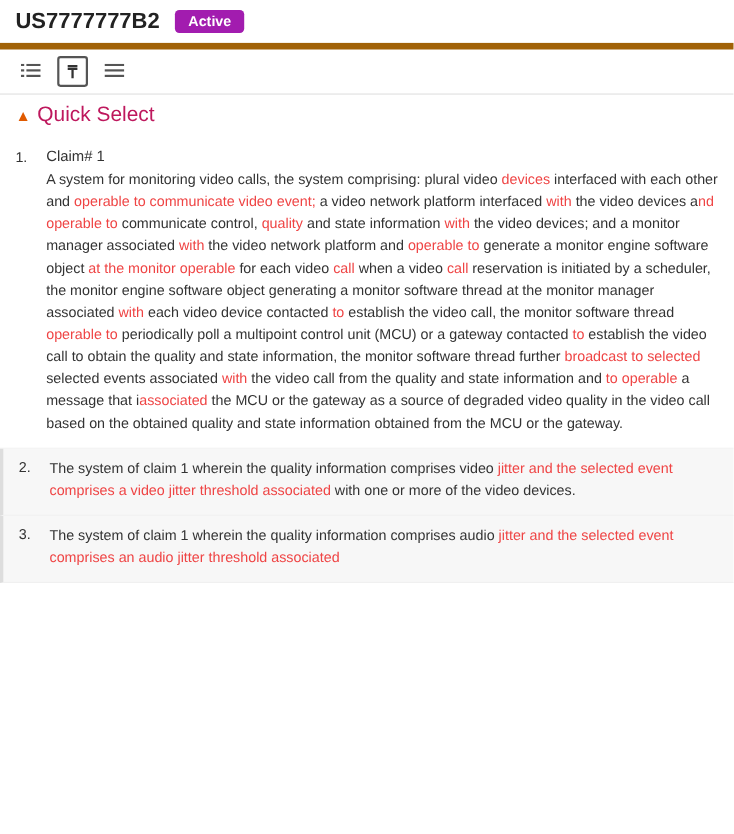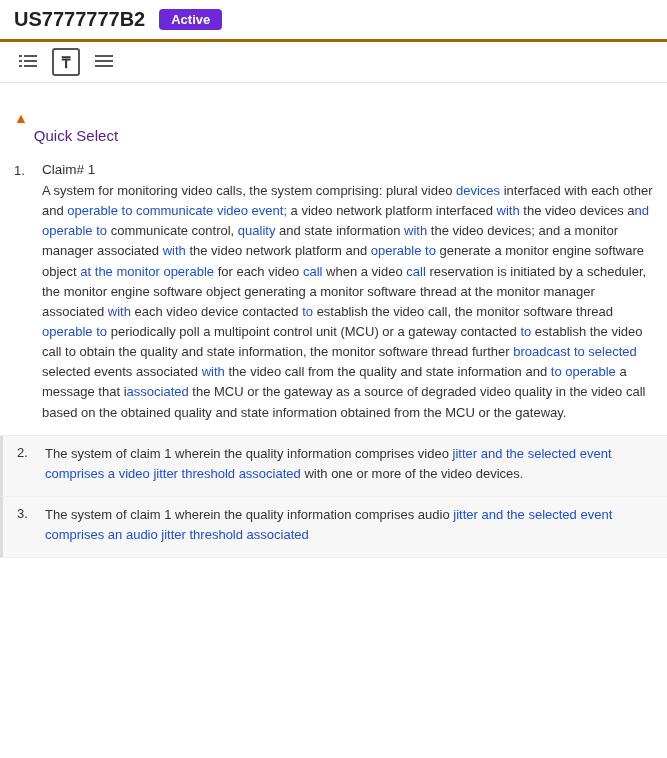--- a/index.html
+++ b/index.html
@@ -11,30 +11,30 @@
       width: 667px;
       min-height: 758px;
       overflow-x: hidden;
     }
 
     
     .header {
       display: flex;
       align-items: center;
       padding: 8px 14px;
-      border-bottom: 3px solid #a16207;
+      border-bottom: 6px solid #a16207;
       gap: 14px;
     }
     .patent-id {
       font-size: 20px;
       font-weight: bold;
       color: #222;
     }
     .active-badge {
-      background: #6d28d9;
+      background: #a21caf;
       color: #fff;
       font-size: 13px;
       font-weight: 600;
       padding: 3px 12px;
       border-radius: 4px;
     }
 
     
     .toolbar {
       display: flex;
@@ -63,24 +63,23 @@
       display: flex;
       align-items: center;
       gap: 6px;
       padding: 8px 14px 6px 14px;
     }
     .quick-select-arrow {
       color: #e05a00;
       font-size: 14px;
     }
     .quick-select-label {
-      font-size: 15px;
-      color: #4c1d95;
+      font-size: 19px;
+      color: #be185d;
       font-weight: 500;
-      margin-top: 36px;
     }
 
     
     .claims-list {
       padding: 4px 0 0 0;
     }
 
     .claim-item {
       display: flex;
       align-items: flex-start;
@@ -107,21 +106,21 @@
     }
 
     .claim-text {
       font-size: 13px;
       line-height: 1.55;
       color: #333;
     }
 
     
     .hl-blue {
-      color: #1d4ed8;
+      color: #ef4444;
     }
 
     
     .claim-item.sub-claim {
       background: #f7f7f7;
       border-left: 3px solid #ddd;
       margin-left: 0;
     }
   </style>
 </head>

